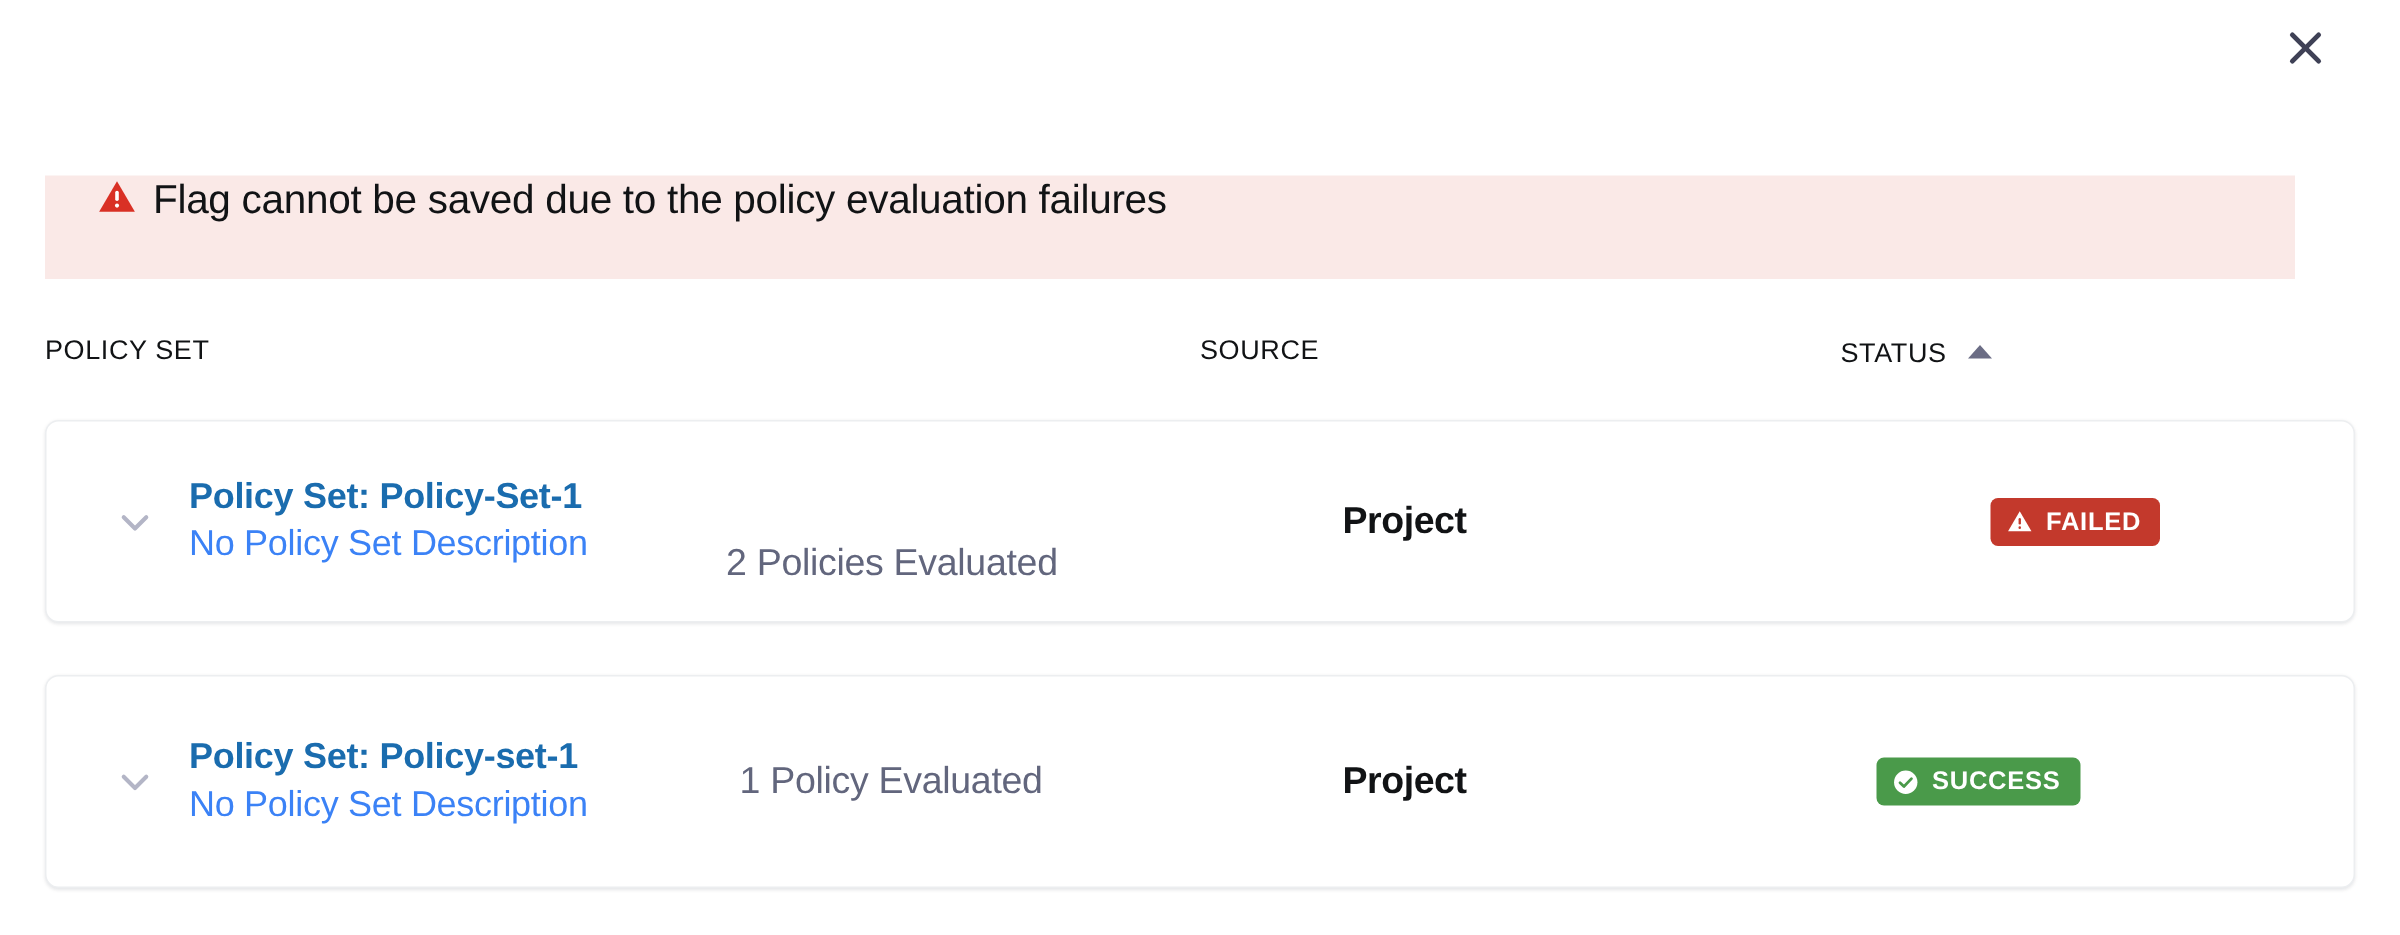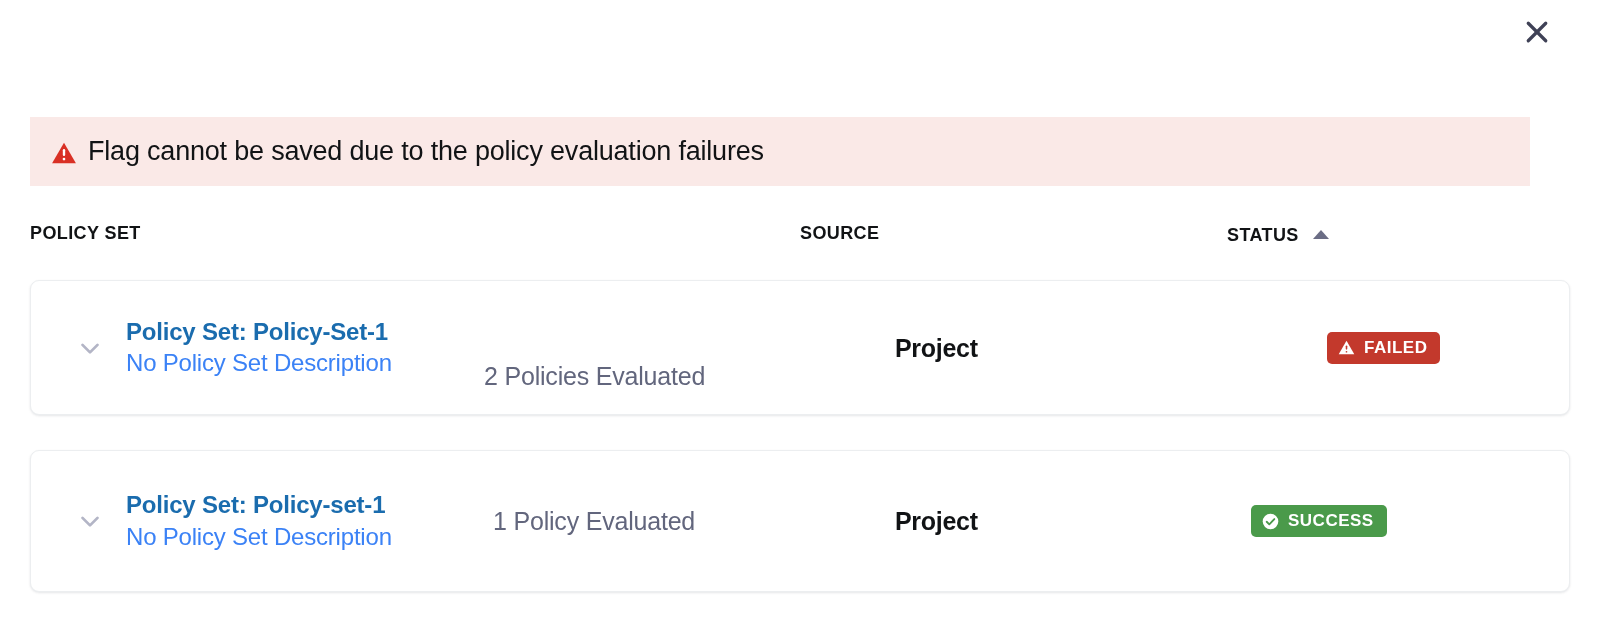--- a/index.html
+++ b/index.html
@@ -57,22 +57,22 @@
 
   
   .alert-banner {
     position: absolute;
     left: 30px;
     top: 117px;
     width: 1500px;
     height: 69px;
     background: #fae9e7;
     display: flex;
-    align-items: center;
-    padding-left: 21px;
+    align-items: flex-start;
+    padding-left: 35px;
   }
 
   .alert-icon {
     width: 26px;
     height: 26px;
     flex: 0 0 26px;
     display: block;
     margin-right: 11px;
     position: relative;
     top: 1px;
@@ -92,21 +92,21 @@
     position: absolute;
     left: 0;
     top: 218px;
     width: 1600px;
     height: 34px;
   }
 
   .col-head {
     position: absolute;
     font-size: 18px;
-    font-weight: 700;
+    font-weight: 400;
     letter-spacing: 0.4px;
     color: #111315;
     text-transform: uppercase;
     white-space: nowrap;
     line-height: 1;
   }
   .col-head.policy-set { left: 30px; top: 6px; }
   .col-head.source     { left: 800px; top: 6px; text-align: center; }
   .col-head.status     { left: 1227px; top: 8px; display: flex; align-items: center; gap: 14px; }
 

